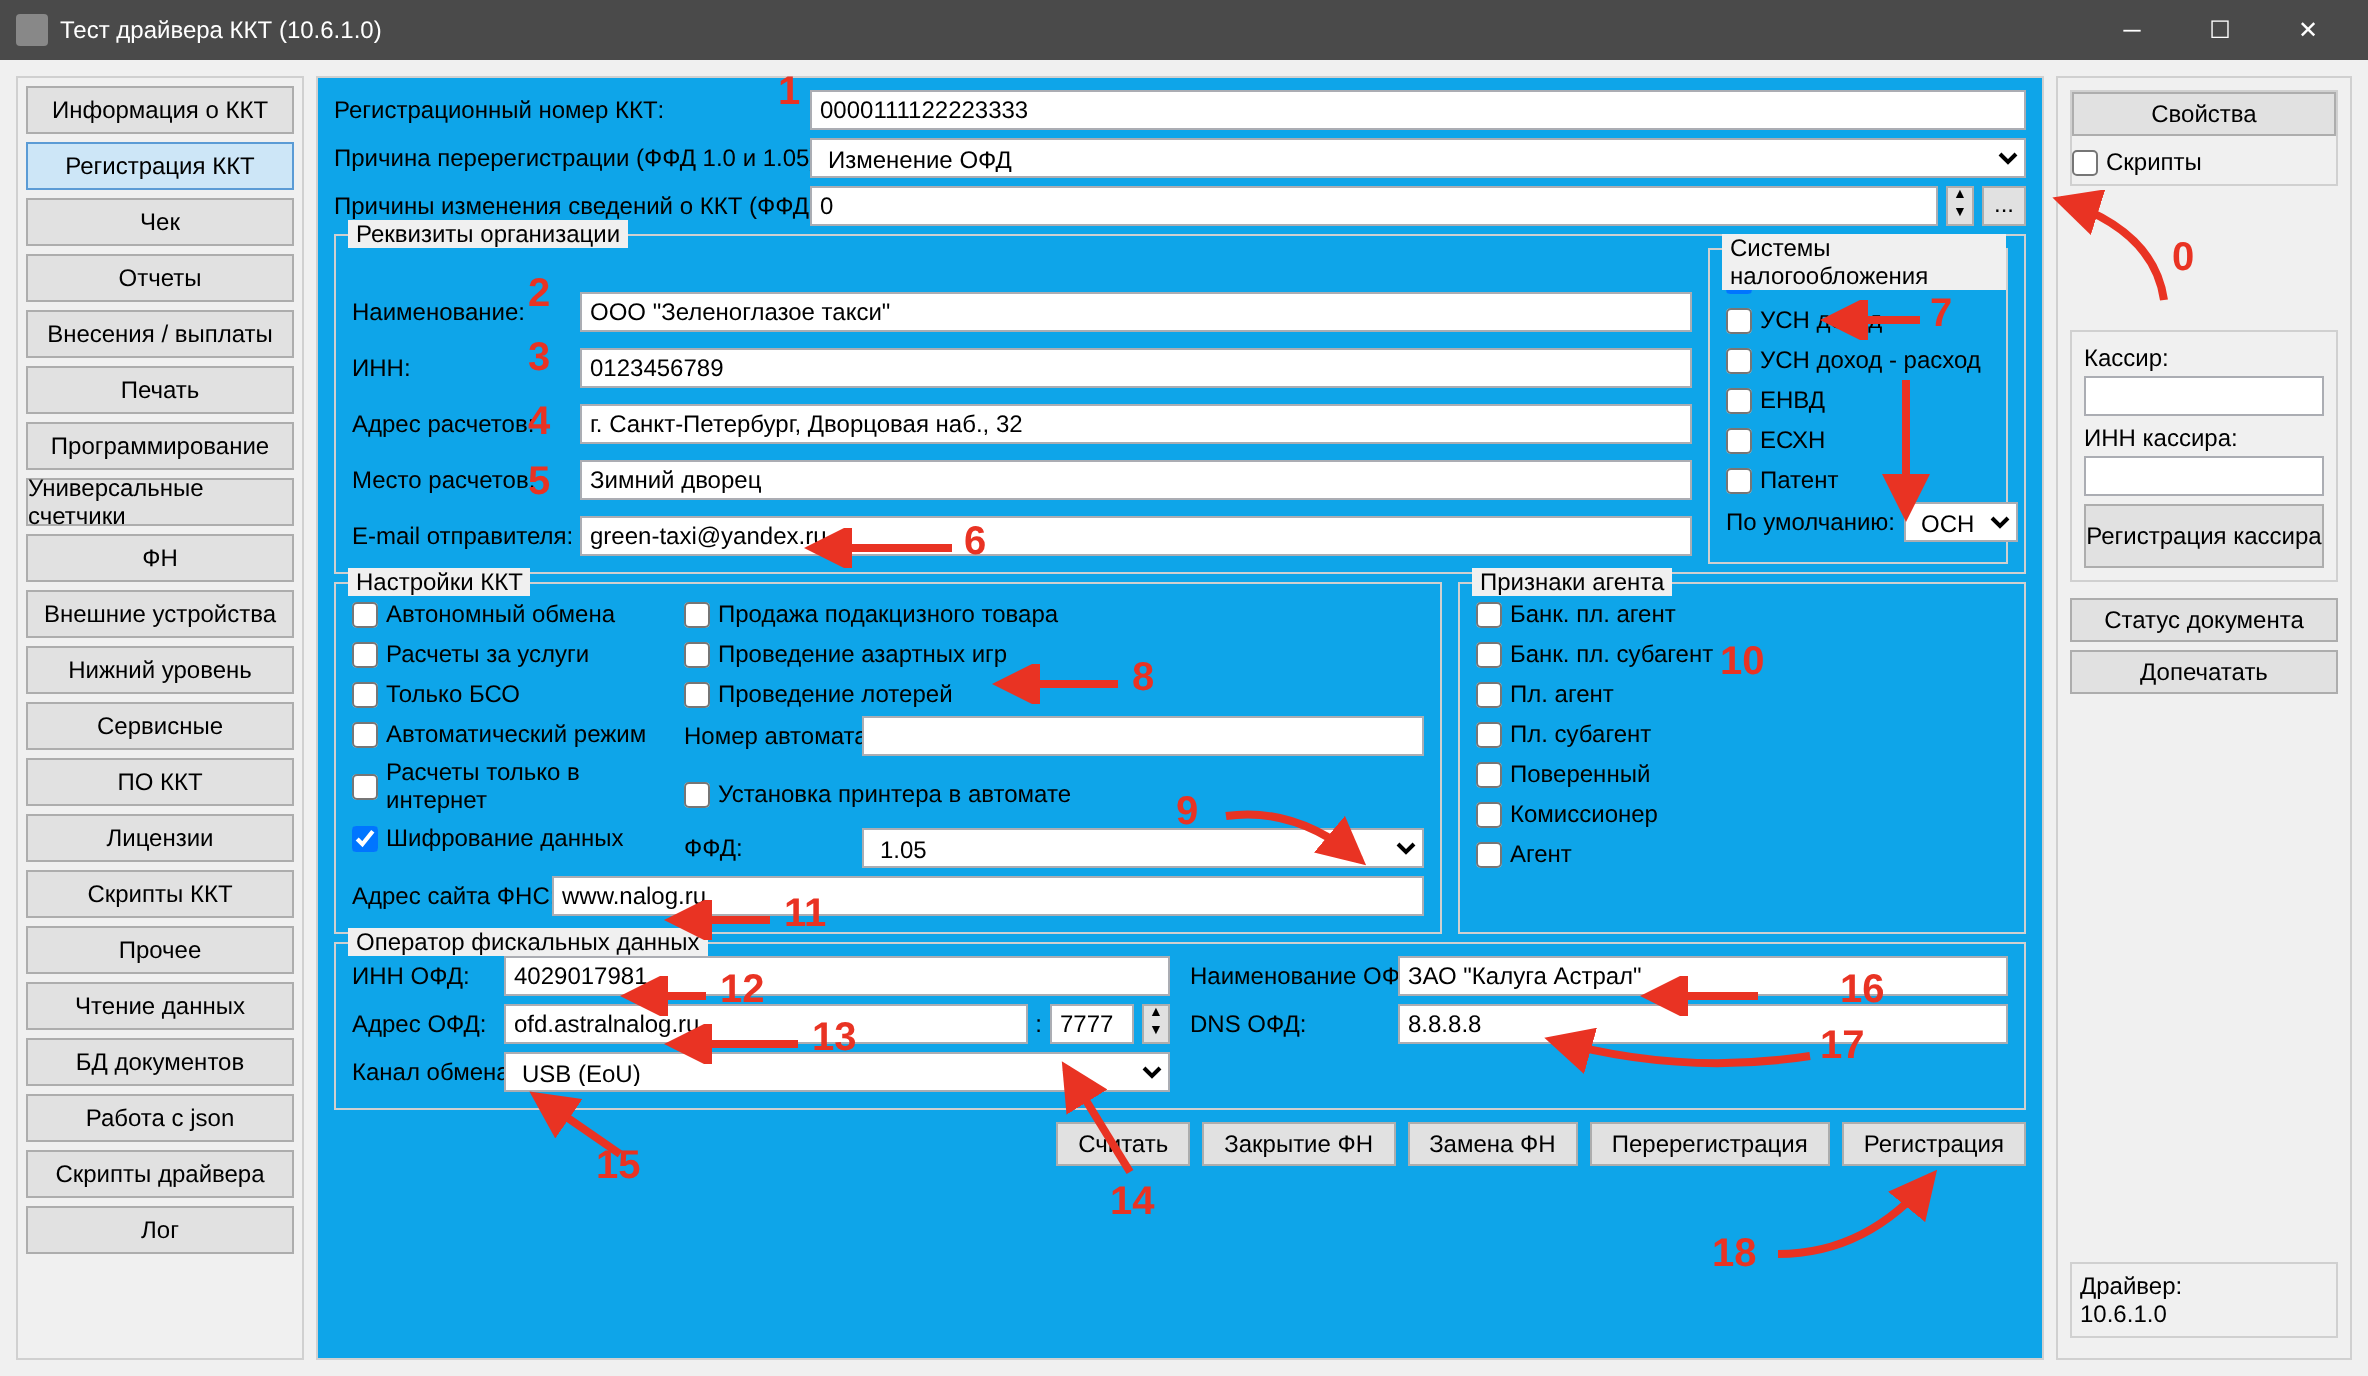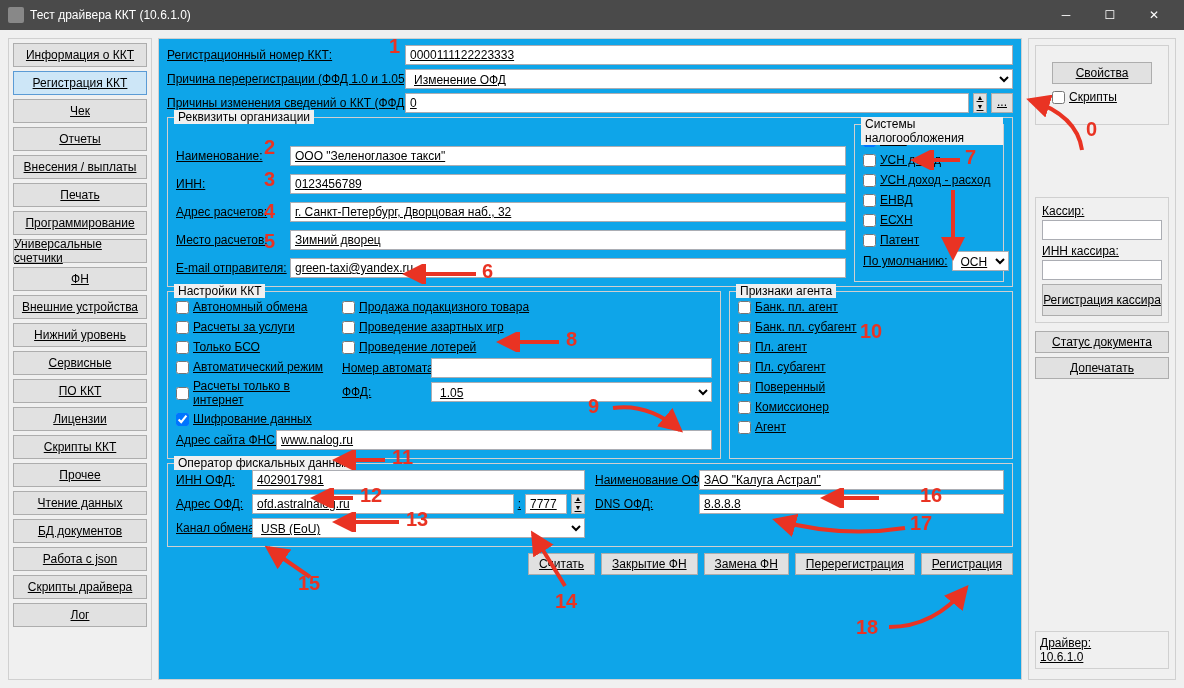--- a/index.html
+++ b/index.html
@@ -2,21 +2,21 @@
 <html><head>
 <meta charset="utf-8">
 <style>
 * { box-sizing: border-box; margin: 0; padding: 0; font-family: "Segoe UI", Tahoma, sans-serif; font-size: 12px; }
 body { background: #d8d8d8; width: 1184px; height: 688px; overflow: hidden; }
 .window { width: 1184px; height: 688px; background: #f0f0f0; display: flex; flex-direction: column; }
 .titlebar { height: 30px; background: #4a4a4a; color: #fff; display: flex; align-items: center; padding: 0 8px; }
 .titlebar .icon { width: 16px; height: 16px; background: #888; border-radius: 2px; margin-right: 6px; }
 .titlebar .title { flex: 1; }
 .titlebar .winbtn { width: 44px; height: 30px; display: flex; align-items: center; justify-content: center; color: #fff; }
-.content { flex: 1; display: flex; padding: 8px; gap: 6px; position: relative; text-decoration: underline; }
+.content { flex: 1; display: flex; padding: 8px; gap: 6px; position: relative; }
 .sidebar { width: 144px; display: flex; flex-direction: column; gap: 4px; border: 1px solid #d0d0d0; padding: 4px; background: #f0f0f0; }
 .sidebtn { height: 24px; background: #e1e1e1; border: 1px solid #adadad; display: flex; align-items: center; justify-content: center; cursor: pointer; }
 .sidebtn.active { background: #cde6f7; border-color: #5b9bd5; }
 .main { flex: 1; border: 1px solid #d0d0d0; padding: 6px 8px; background: #0ea5e9; position: relative; }
 .rightpanel { width: 148px; border: 1px solid #d0d0d0; padding: 6px; background: #f0f0f0; display: flex; flex-direction: column; gap: 4px; }
 .row { display: flex; align-items: center; margin-bottom: 4px; gap: 4px; }
 .lbl { white-space: nowrap; }
 input[type=text], select { border: 1px solid #abadb3; padding: 2px 4px; background: #fff; height: 20px; font-size: 12px; }
 input[type=text] { flex: 1; }
 .groupbox { border: 1px solid #d0d0d0; padding: 6px 8px 4px 8px; margin-bottom: 4px; position: relative; }
@@ -185,20 +185,24 @@
                   <span>Проведение азартных игр</span>
                 </label>
               <label class="chk">
                   <input type="checkbox" style="">
                   <span>Проведение лотерей</span>
                 </label>
               <div class="row">
                   <span class="lbl" style="width:85px">Номер автомата:</span>
                   <input type="text" style="">
                 </div>
+              <label class="chk" style="height:30px">
+                  <input type="checkbox" style="">
+                  <span style="line-height:13px">Установка принтера в автомате</span>
+                </label>
               <div class="row">
                   <span class="lbl" style="width:85px">ФФД:</span>
                   <select style="flex:1"><option>1.05</option></select>
                 </div>
             </div>
           </div>
           <div class="row">
               <span class="lbl" style="width:96px">Адрес сайта ФНС:</span>
               <input type="text" value="www.nalog.ru" style="">
             </div>
@@ -275,21 +279,21 @@
       <div class="row" style="justify-content:flex-end; gap:6px; margin-top:6px;">
         <button class="btn">Считать</button>
         <button class="btn">Закрытие ФН</button>
         <button class="btn">Замена ФН</button>
         <button class="btn">Перерегистрация</button>
         <button class="btn">Регистрация</button>
       </div>
     </div>
 
     <div class="rightpanel">
-      <div class="groupbox" style="padding:16px">
+      <div class="groupbox" style="padding:0">
         <button class="btn2" style="width:100%">Свойства</button>
         <label class="chk" style="margin-top:4px">
             <input type="checkbox" style="">
             <span>Скрипты</span>
           </label>
       </div>
       <div style="height:60px"></div>
       <div class="groupbox" style="padding:6px">
         <span>Кассир:</span>
         <input type="text" style="width: 100%; margin: 2px 0px 4px;">

